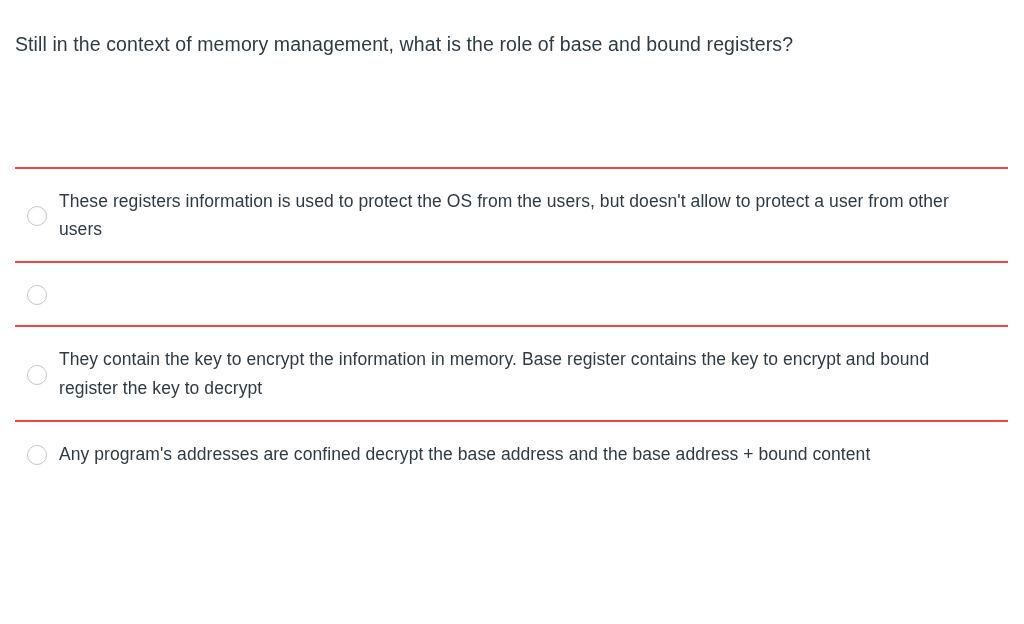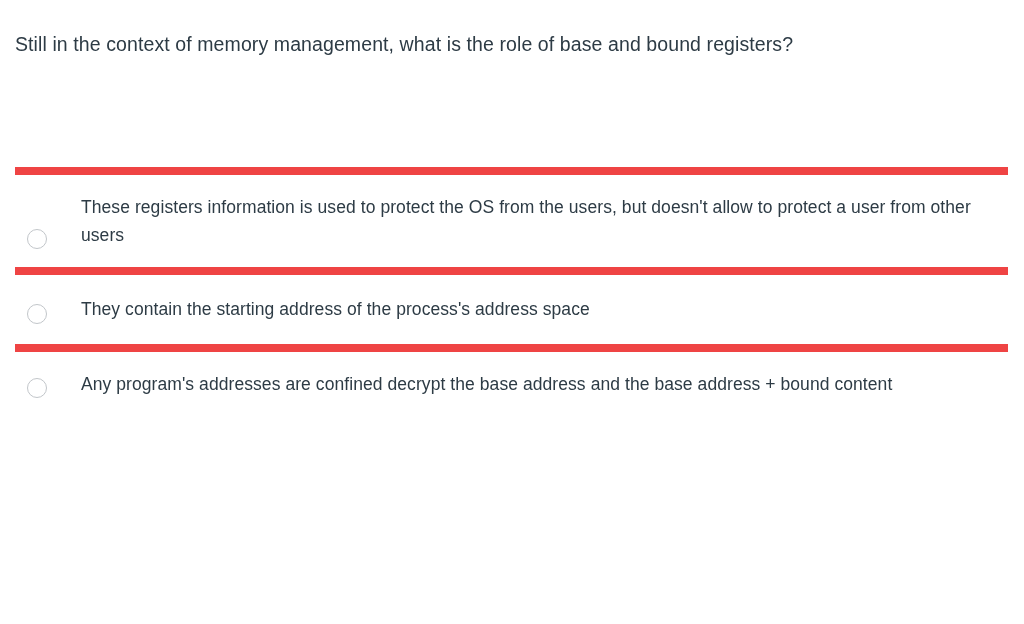--- a/index.html
+++ b/index.html
@@ -40,27 +40,26 @@
 
   
   .answers {
     margin: 0;
     padding: 0;
     list-style: none;
   }
 
   .answer-row {
     display: flex;
-    align-items: flex-end;
-    border-top: 8px solid #ef4444;
+    align-items: center;
+    border-top: 2px solid #ef4444;
     padding: 18px 0 18px 0;
     margin: 0 16px 0 15px;
     min-height: 30px;
     box-sizing: border-box;
-    gap: 22px;
   }
 
   .answer-radio-wrap {
     flex: 0 0 44px;
     display: flex;
     justify-content: center;
     align-items: flex-start;
     padding-top: 2px;
   }
 
@@ -104,23 +103,28 @@
       <span class="answer-radio-wrap">
         <span class="answer-radio"></span>
       </span>
       <span class="answer-text">These registers information is used to protect the OS from the users, but doesn't allow to protect a user from other users</span>
     </li>
 
     <li class="answer-row single-line">
       <span class="answer-radio-wrap">
         <span class="answer-radio"></span>
       </span>
-      <span class="answer-text">They contain the starting address of the process's address space</span>
     </li>
 
+    <li class="answer-row">
+      <span class="answer-radio-wrap">
+        <span class="answer-radio"></span>
+      </span>
+      <span class="answer-text">They contain the key to encrypt the information in memory. Base register contains the key to encrypt and bound register the key to decrypt</span>
+    </li>
 
     <li class="answer-row">
       <span class="answer-radio-wrap">
         <span class="answer-radio"></span>
       </span>
       <span class="answer-text">Any program's addresses are confined decrypt the base address and the base address + bound content</span>
     </li>
 
   </ul>
 </div>

